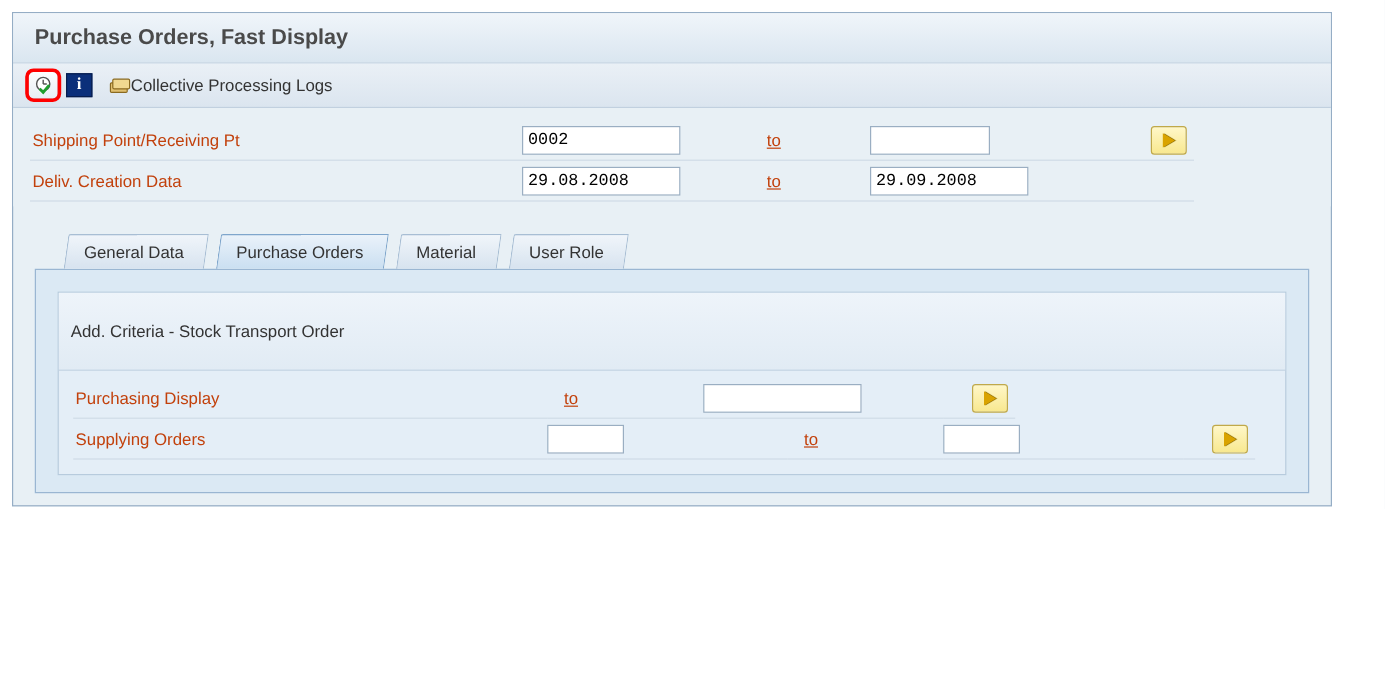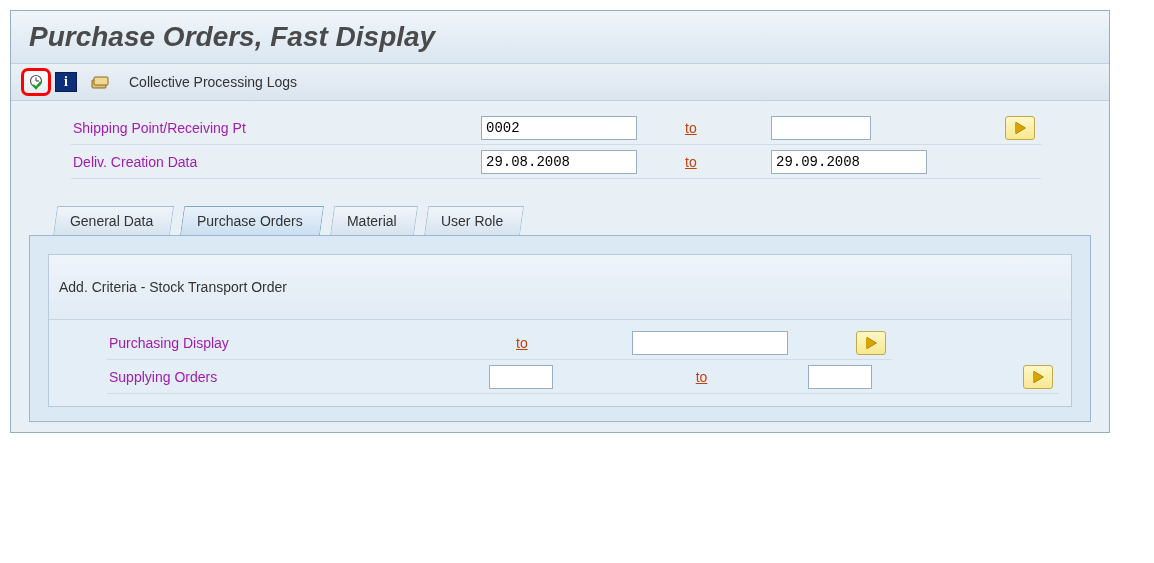--- a/index.html
+++ b/index.html
@@ -15,22 +15,21 @@
     border: 1px solid #95adc5;
     background: #e8f0f5;
   }
   .titlebar {
     background: linear-gradient(#f0f5fa, #dae6f0);
     padding: 10px 18px;
     border-bottom: 1px solid #c1d0df;
   }
   .titlebar h1 {
     margin: 0;
-    font-size: 28px;
-    font-style: italic;
+    font-size: 18px;
     font-weight: bold;
     color: #4a4a4a;
   }
   .toolbar {
     display: flex;
     align-items: center;
     gap: 6px;
     padding: 6px 12px;
     background: linear-gradient(#eaf0f6, #dbe5ef);
     border-bottom: 1px solid #c1d0df;
@@ -60,64 +59,63 @@
     font-family: "Times New Roman", serif;
     font-size: 14px;
     display: inline-flex;
     align-items: center;
     justify-content: center;
     border: 1px solid #071d4d;
   }
   .coll-logs {
     display: inline-flex;
     align-items: flex-start;
-    gap: 20px;
+    gap: 0;
     padding: 0 4px;
     margin-left: 4px;
     cursor: pointer;
   }
   .coll-logs span.txt { color: #333; }
   .form-area {
     padding: 10px 14px 4px 14px;
     background: #e8f0f5;
   }
   .form-row {
     display: flex;
     align-items: center;
     height: 34px;
   }
   .form-row .label {
     width: 410px;
-    color: #a21caf;
+    color: #c2410c;
     border-bottom: 1px solid #cfdbe6;
     height: 100%;
     display: flex;
     align-items: center;
     padding-left: 2px;
-    margin-left: 46px;
   }
   .form-row .field {
     height: 100%;
     display: flex;
     align-items: center;
     border-bottom: 1px solid #cfdbe6;
   }
   .field.from { width: 190px; }
   .field.tolabel { width: 100px; color: #c2410c; padding-left: 14px; text-decoration: underline; }
   .field.to { width: 200px; }
   .field.btncell { width: 70px; justify-content: flex-end; padding-right: 6px; }
   input.sap-input {
     font-family: "Courier New", monospace;
     font-size: 14px;
     border: 1px solid #9aaec2;
     background: #fff;
     height: 24px;
     padding: 2px 4px;
   }
-  input.w-wide { width: 156px; }
+  input.w-wide { width: 132px; }
   input.w-med  { width: 100px; }
   input.w-narrow{ width: 28px; }
   .multi-btn {
     width: 30px;
     height: 24px;
     border: 1px solid #c0a94a;
     border-radius: 3px;
     background: linear-gradient(#fff7c8, #f8e88f);
     display: inline-flex;
     align-items: center;

